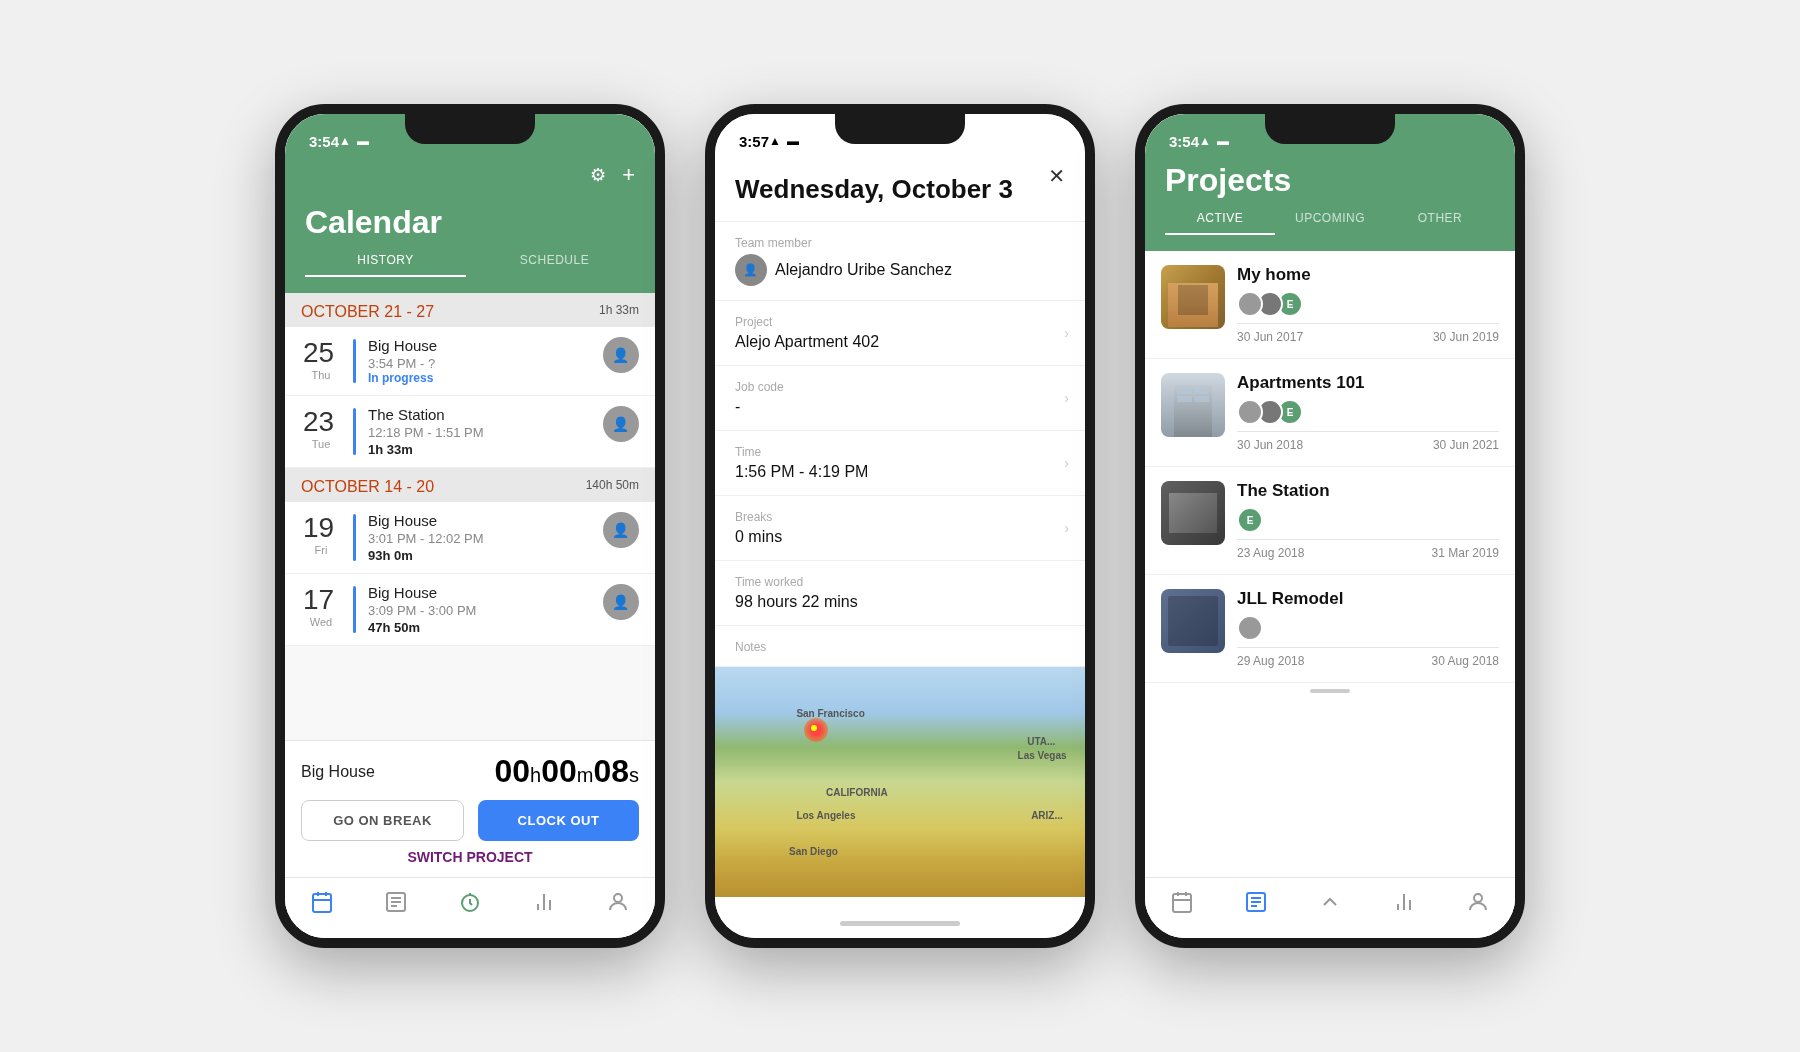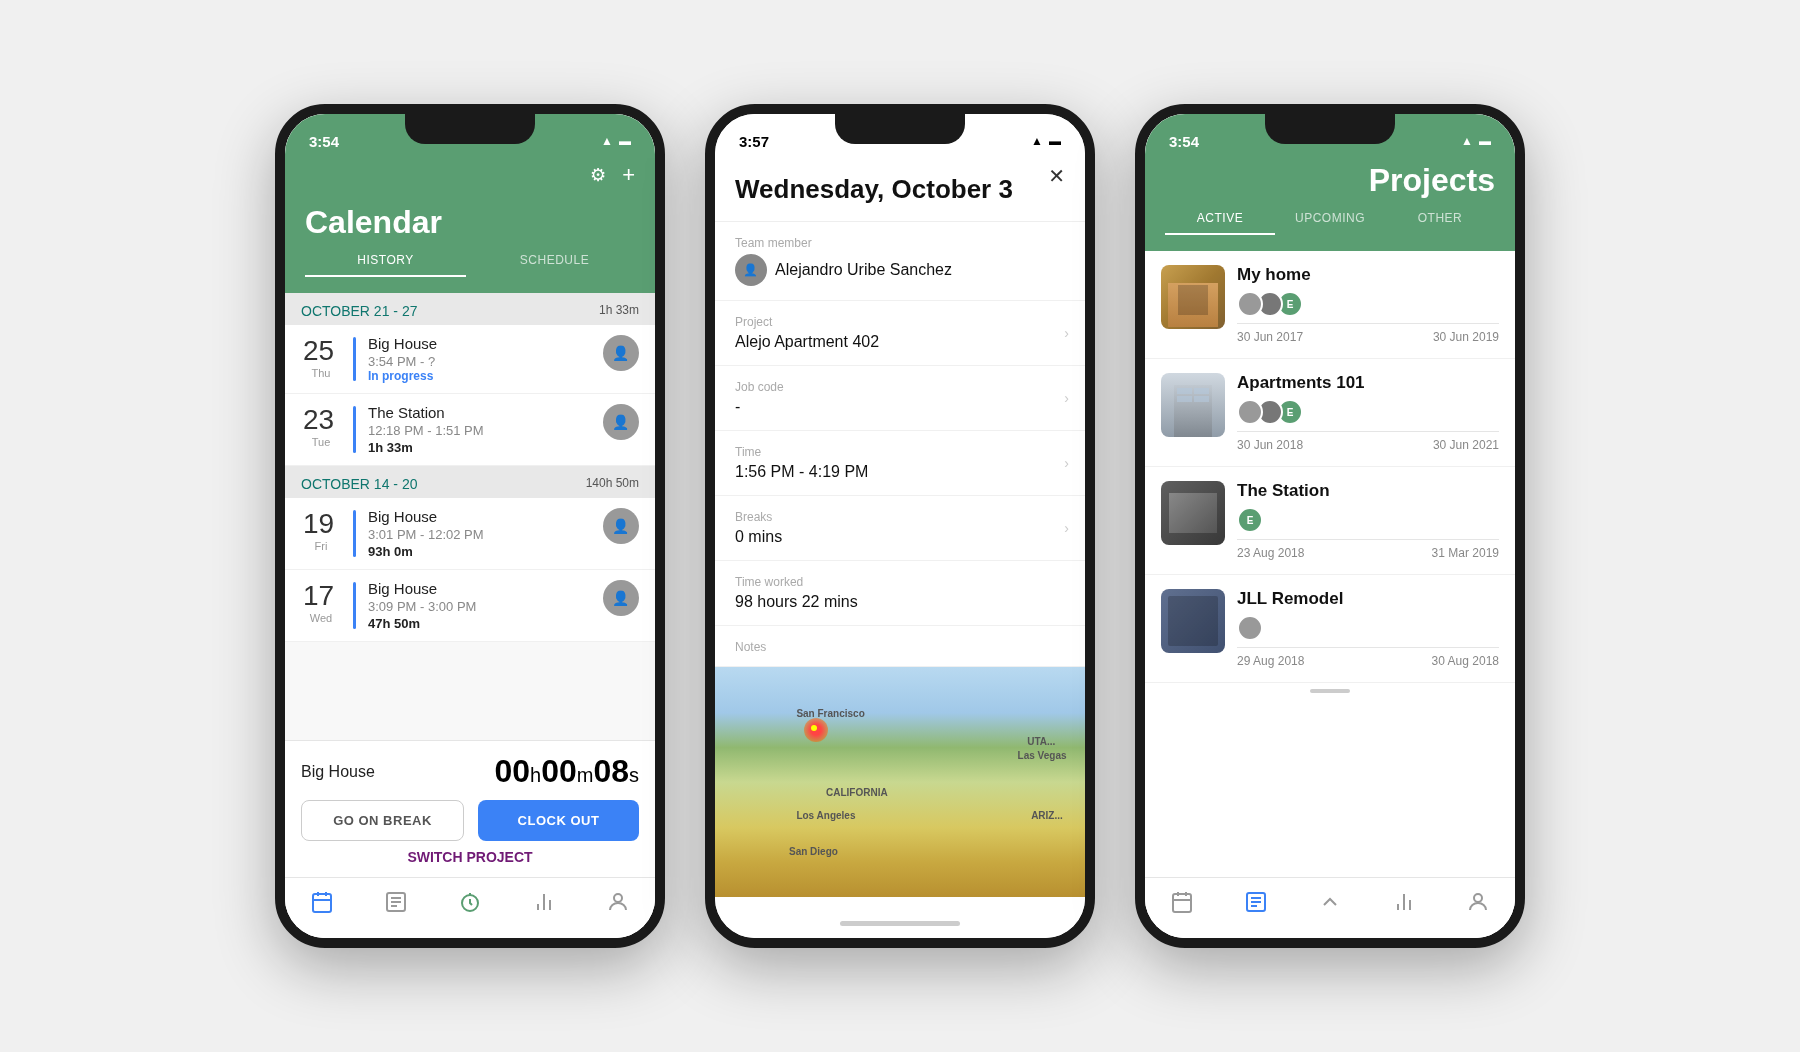--- a/index.html
+++ b/index.html
@@ -35,21 +35,20 @@
       width: 130px;
       height: 30px;
       background: #1a1a1a;
       border-radius: 0 0 20px 20px;
       z-index: 100;
     }
 
     
     .status-bar {
       display: flex;
-      justify-content: space-between;
       align-items: center;
       padding: 10px 24px 0;
       height: 44px;
       position: relative;
       z-index: 50;
     }
     .status-bar.light { color: #fff; }
     .status-bar.dark { color: #000; }
 
     .status-time {
@@ -112,21 +111,21 @@
       overflow: hidden;
       background: #f8f8f8;
     }
 
     .week-header {
       display: flex;
       justify-content: space-between;
       padding: 10px 16px 6px;
       background: #e8e8e8;
     }
-    .week-label { font-size: 14px; color: #0f766e; font-weight: 500; }
+    .week-label { font-size: 16px; color: #c2410c; font-weight: 500; }
     .week-hours { font-size: 12px; color: #555; }
 
     .day-entry {
       display: flex;
       align-items: flex-start;
       padding: 10px 16px;
       background: #fff;
       border-bottom: 1px solid #f0f0f0;
       gap: 12px;
     }
@@ -330,21 +329,20 @@
     .projects-header {
       background: #5a9e72;
       padding: 0 20px 16px;
       color: white;
     }
     .projects-title {
       font-size: 32px;
       font-weight: 600;
       color: white;
       padding: 4px 0 12px;
-      text-align: right;
     }
     .projects-tabs {
       display: flex;
       gap: 0;
     }
     .proj-tab {
       flex: 1;
       text-align: center;
       color: rgba(255,255,255,0.7);
       font-size: 12px;

